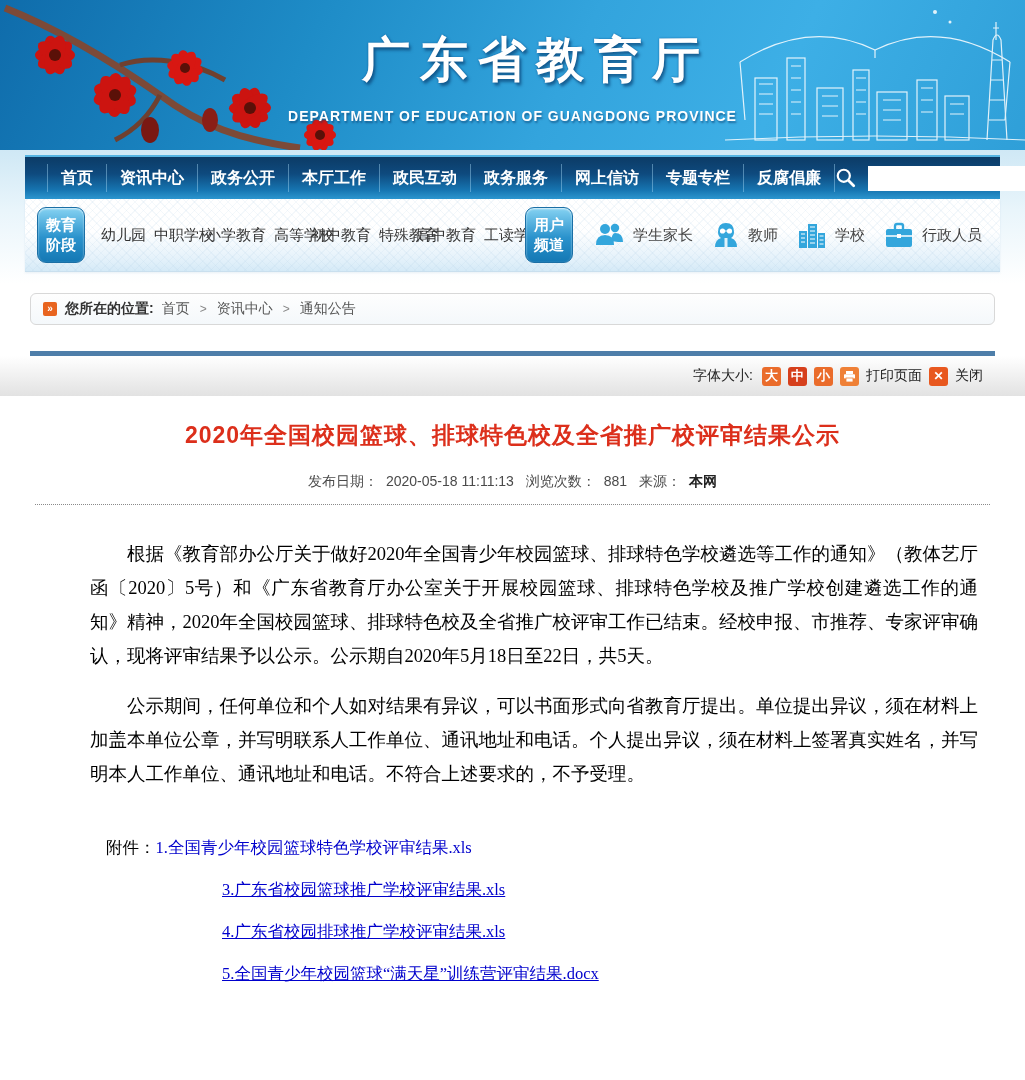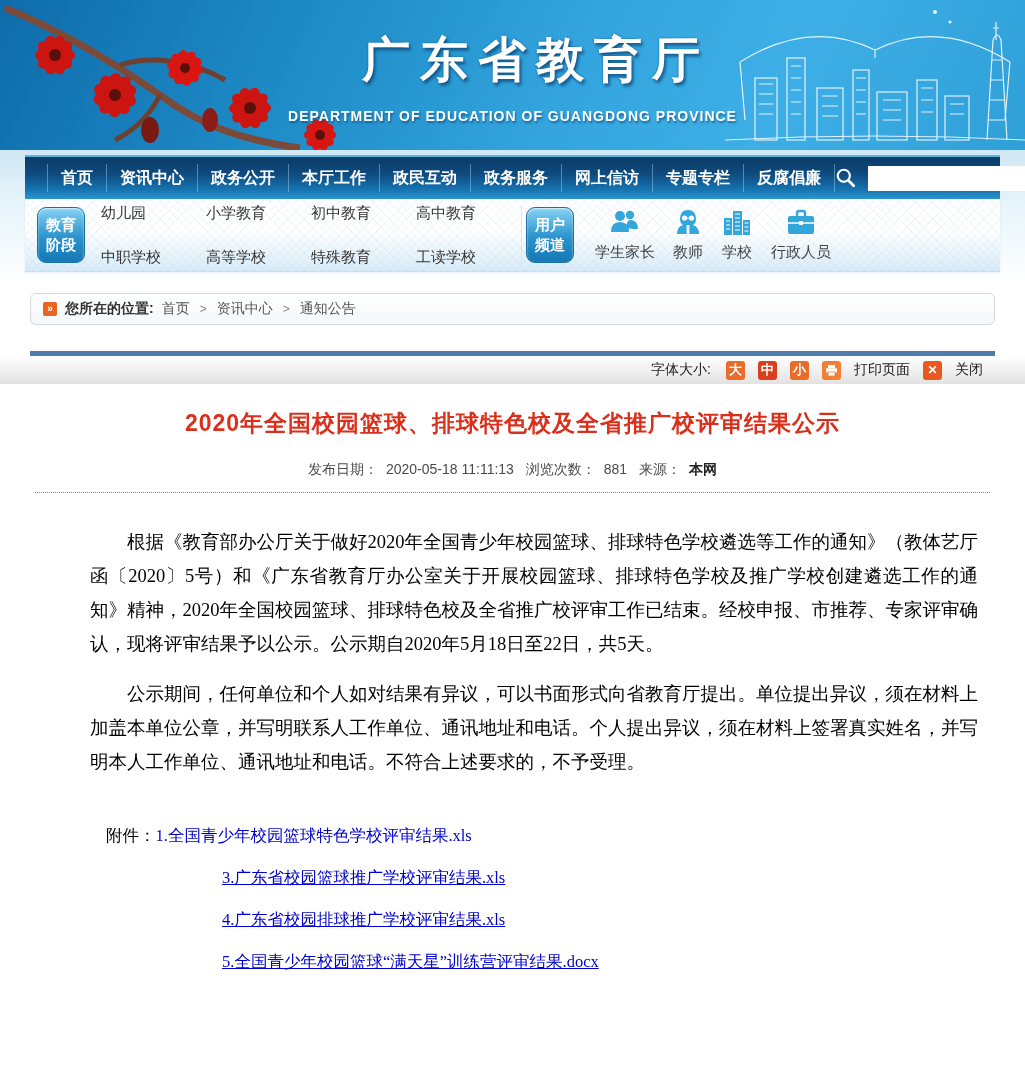--- a/index.html
+++ b/index.html
@@ -51,43 +51,43 @@
     border-bottom:1px solid #c9dfee;box-shadow:0 1px 2px rgba(120,160,190,.15);
   }
   .chan-btn{
     width:46px;height:54px;border-radius:9px;flex:0 0 auto;cursor:pointer;
     background:linear-gradient(#85d2f2,#2a92cc 55%,#1478b4);
     border:1px solid #1b6fa5;box-shadow:inset 0 1px 2px rgba(255,255,255,.75);
     color:#fff;font-weight:bold;font-size:15px;line-height:20px;
     display:flex;flex-direction:column;justify-content:center;align-items:center;
   }
   .stage-cols{display:flex;margin-left:16px;}
-  .stage-col{width:105px;display:flex;flex-direction:column;gap:25px;}
+  .stage-col{width:105px;display:flex;gap:8px;}
   .stage-link{font-size:15px;color:#333;cursor:pointer;white-space:nowrap;}
   .vdivider{width:1px;height:58px;background:#d7e7f2;margin:0 4px 0 0;}
   .user-items{display:flex;align-items:center;margin-left:12px;}
-  .user-item{display:flex;align-items:center;gap:7px;padding:0 9px;cursor:pointer;flex-direction:column;}
+  .user-item{display:flex;align-items:center;gap:7px;padding:0 9px;cursor:pointer;}
   .user-item .lbl{font-size:15px;color:#444;white-space:nowrap;}
   
   .breadcrumb{
     margin:9px 30px 0;height:30px;border:1px solid #d8d8d8;border-radius:6px;
     background:linear-gradient(#fefefe,#f4f8fb);display:flex;align-items:center;padding:0 12px;gap:8px;
   }
   .bc-icon{
     width:14px;height:14px;border-radius:2px;background:#e8641f;flex:0 0 auto;
     color:#fff;font-size:10px;line-height:14px;text-align:center;font-weight:bold;
   }
   .bc-prefix{font-size:14px;font-weight:bold;color:#333;}
   .bc-link{font-size:14px;color:#555;cursor:pointer;}
   .bc-sep{font-size:12px;color:#888;margin:0 2px;}
   
   .blue-rule{height:5px;background:#4e7ea9;margin:26px 30px 0;}
   .tools{
-    height:28px;background:linear-gradient(#ffffff,#e2e2e2);
-    display:flex;align-items:center;justify-content:flex-end;gap:13px;
+    height:40px;background:linear-gradient(#ffffff,#e2e2e2);
+    display:flex;align-items:center;justify-content:flex-end;gap:7px;
     padding-right:42px;font-size:14px;color:#222;
   }
   .tool-label{margin-right:2px;}
   .sq{
     width:19px;height:19px;border-radius:3px;color:#fff;font-size:13px;font-weight:bold;
     display:flex;align-items:center;justify-content:center;cursor:pointer;flex:0 0 auto;
   }
   .sq-large{background:#ea6c2b;}
   .sq-medium{background:#d6401d;}
   .sq-small{background:#ea6c2b;}

